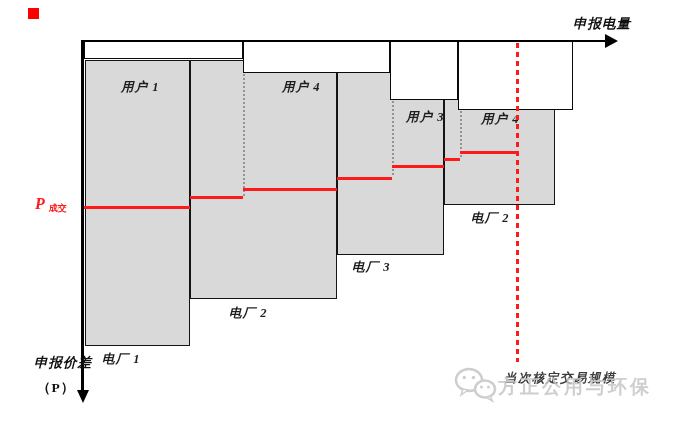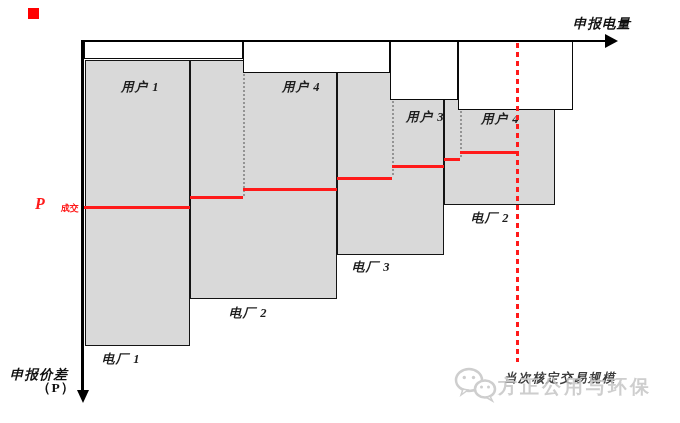--- a/index.html
+++ b/index.html
@@ -10,26 +10,26 @@
   .abs{position:absolute;}
   
   .x-axis{left:82px;top:40px;width:525px;height:2px;background:#000;z-index:20;}
   .x-arrow{left:605px;top:34px;width:0;height:0;border-left:13px solid #000;
            border-top:7px solid transparent;border-bottom:7px solid transparent;z-index:20;}
   .y-axis{left:81px;top:40px;width:3px;height:352px;background:#000;z-index:20;}
   .y-arrow{left:77px;top:390px;width:0;height:0;border-top:13px solid #000;
            border-left:6px solid transparent;border-right:6px solid transparent;z-index:20;}
   .axis-label{color:#111;font-size:13.5px;font-weight:600;font-style:italic;letter-spacing:1px;z-index:21;white-space:nowrap;}
   .x-axis-label{left:573px;top:15px;text-align:center;}
-  .y-axis-label{left:10px;top:354px;margin-top:12px;}
+  .y-axis-label{left:34px;top:354px;}
   .y-axis-sub{left:37px;top:379px;font-style:normal;font-weight:700;}
   
   .price-label{left:35px;top:195px;color:var(--red,#ff1a1a);z-index:21;white-space:nowrap;}
   .price-main{font-size:16px;font-weight:700;font-style:italic;}
-  .price-sub{font-size:9px;font-weight:600;margin-left:16px;vertical-align:-2px;}
+  .price-sub{font-size:9px;font-weight:600;margin-left:4px;vertical-align:-2px;}
   
   .red-marker{left:28px;top:8px;width:11px;height:11px;background:#ff0000;z-index:21;}
   
   .gray-block{background:var(--fill,#d9d9d9);border:1px solid #141414;box-sizing:border-box;z-index:1;}
   .white-box{background:#ffffff;border:1.5px solid #0a0a0a;box-sizing:border-box;z-index:3;}
   .dotted-guide{width:2px;z-index:4;
     background:repeating-linear-gradient(to bottom,#949494 0 2px,transparent 2px 4px);}
   .price-seg{height:2.5px;background:var(--red,#ff1a1a);z-index:5;}
   .block-label{font-size:12.5px;font-style:italic;font-weight:600;color:#1d1d1d;letter-spacing:1px;z-index:6;white-space:nowrap;}
   .dashed-line{width:2.5px;z-index:25;

